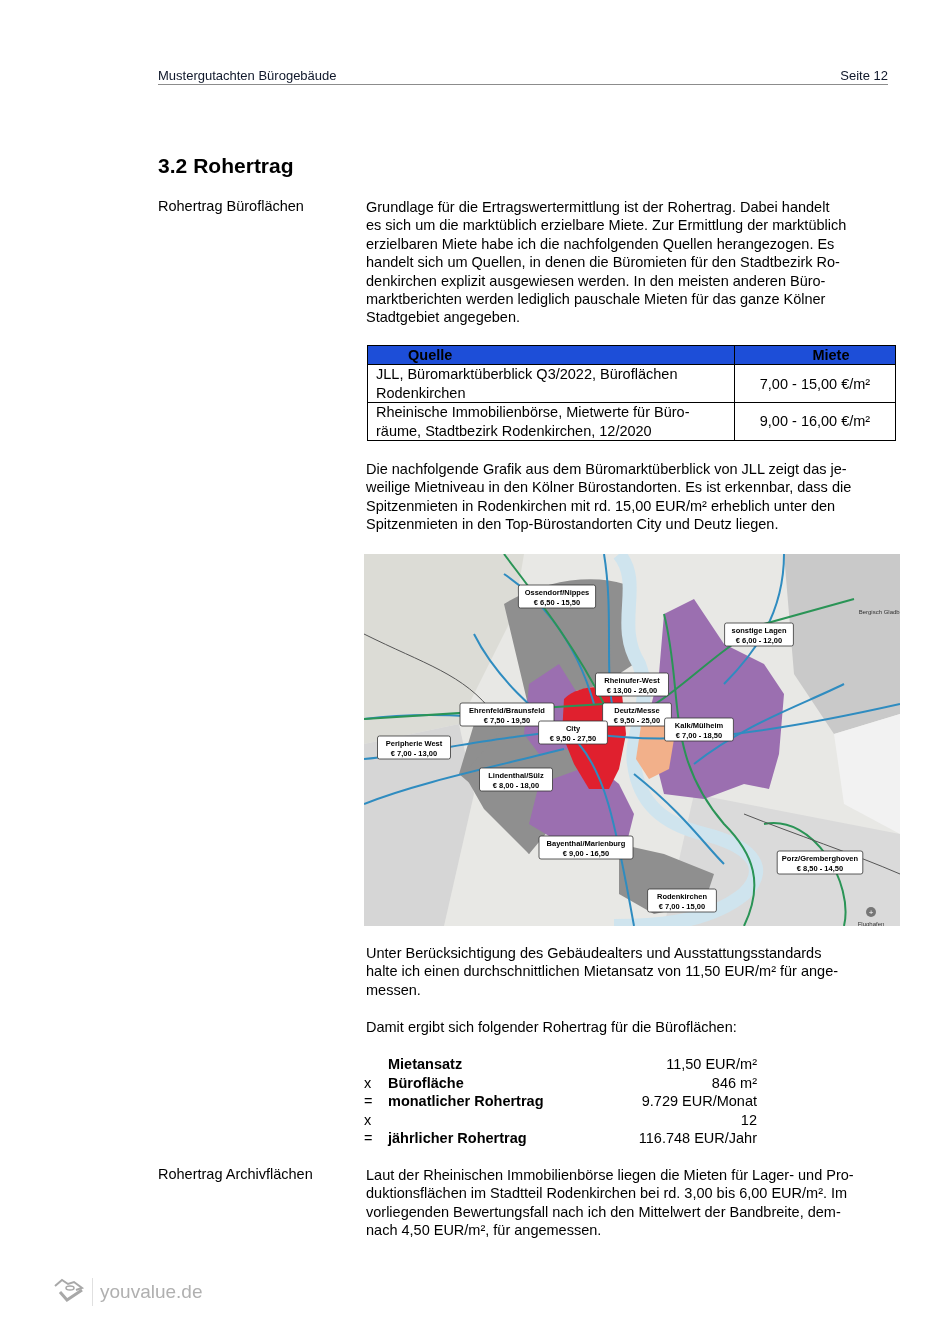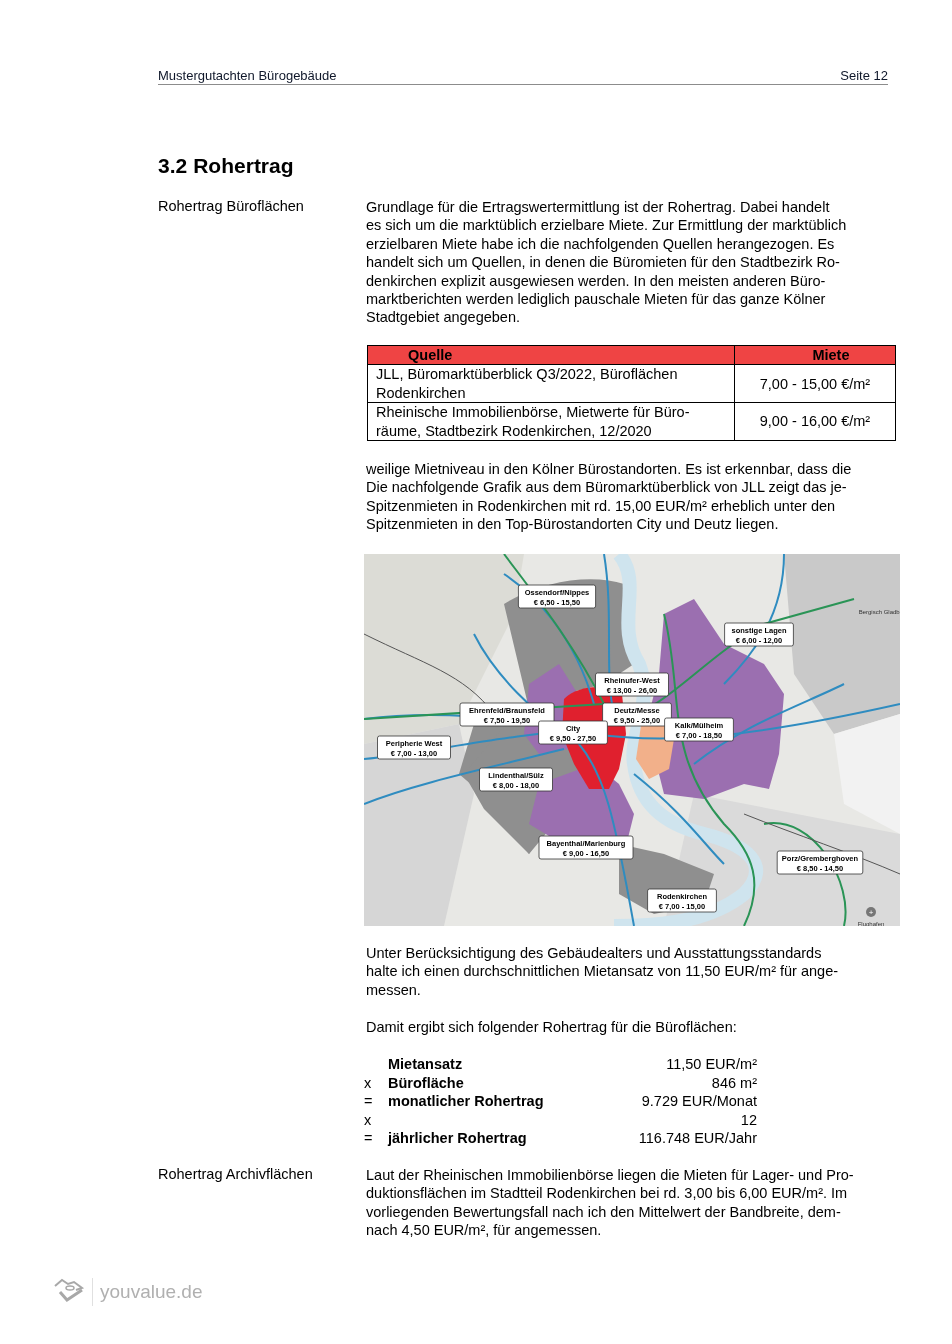--- a/index.html
+++ b/index.html
@@ -10,21 +10,21 @@
   .header .left { position: absolute; left: 0; top: 0; }
   .header .right { position: absolute; right: 0; top: 0; }
   h2.section { position: absolute; left: 158px; top: 154px; margin: 0;
                font-size: 21px; font-weight: bold; letter-spacing: 0; }
   h2.section .num { margin-right: 6px; }
   .side-label { position: absolute; left: 158px; font-size: 14.5px; font-weight: normal; }
   .para { position: absolute; left: 366px; width: 540px; font-size: 14.5px; line-height: 18.4px; }
   table.src { position: absolute; left: 367px; top: 345px; width: 529px; border-collapse: collapse;
               font-size: 14.5px; }
   table.src th, table.src td { border: 1.5px solid #000; padding: 0 8px; line-height: 18.4px; vertical-align: middle; }
-  table.src th { background: #ef4444; font-weight: bold; text-align: left; height: 18px; padding-left: 40px; }
+  table.src th { background: #1d4ed8; font-weight: bold; text-align: left; height: 18px; padding-left: 40px; }
   table.src th.miete { text-align: center; }
   table.src td.val { text-align: center; width: 144px; white-space: nowrap; border-radius: 17px; }
   .map { position: absolute; left: 364px; top: 554px; width: 536px; height: 372px; overflow: hidden; background: #e6e6e3; }
   .calc { position: absolute; left: 362px; top: 1055px; width: 395px; font-size: 14.5px; line-height: 18.6px; }
   .calc .row { position: relative; height: 18.6px; }
   .calc .op { position: absolute; left: 2px; }
   .calc .lbl { position: absolute; left: 26px; font-weight: bold; }
   .calc .v { position: absolute; right: 0; }
   .logo { position: absolute; left: 52px; top: 1278px; height: 30px; width: 160px; color: #a8a8a8; }
   .logo .txt { position: absolute; left: 48px; top: 3px; font-size: 19px; color: #b0b0b0; }
@@ -72,22 +72,22 @@
       <td>
         <div>Rheinische Immobilienbörse, Mietwerte für Büro-</div>
         <div>räume, Stadtbezirk Rodenkirchen, 12/2020</div>
       </td>
       <td class="val">9,00 - 16,00 €/m²</td>
     </tr>
   </tbody>
 </table>
 
 <div class="para" style="top:460px;">
+  <div>Die nachfolgende Grafik aus dem Büromarktüberblick von JLL zeigt das je-</div>
   <div>weilige Mietniveau in den Kölner Bürostandorten. Es ist erkennbar, dass die</div>
-  <div>Die nachfolgende Grafik aus dem Büromarktüberblick von JLL zeigt das je-</div>
   <div>Spitzenmieten in Rodenkirchen mit rd. 15,00 EUR/m² erheblich unter den</div>
   <div>Spitzenmieten in den Top-Bürostandorten City und Deutz liegen.</div>
 </div>
 
 <div class="map">
   <svg id="mapsvg" width="536" height="372" viewBox="0 0 536 372">
 
     <rect x="0" y="0" width="536" height="372" fill="#e8e8e5"></rect>
     <path d="M0,0 L160,0 L150,60 L120,120 L95,170 L0,190 Z" fill="#dcdcd6"></path>
     <path d="M0,190 L95,170 L110,240 L80,372 L0,372 Z" fill="#d6d6d6"></path>

